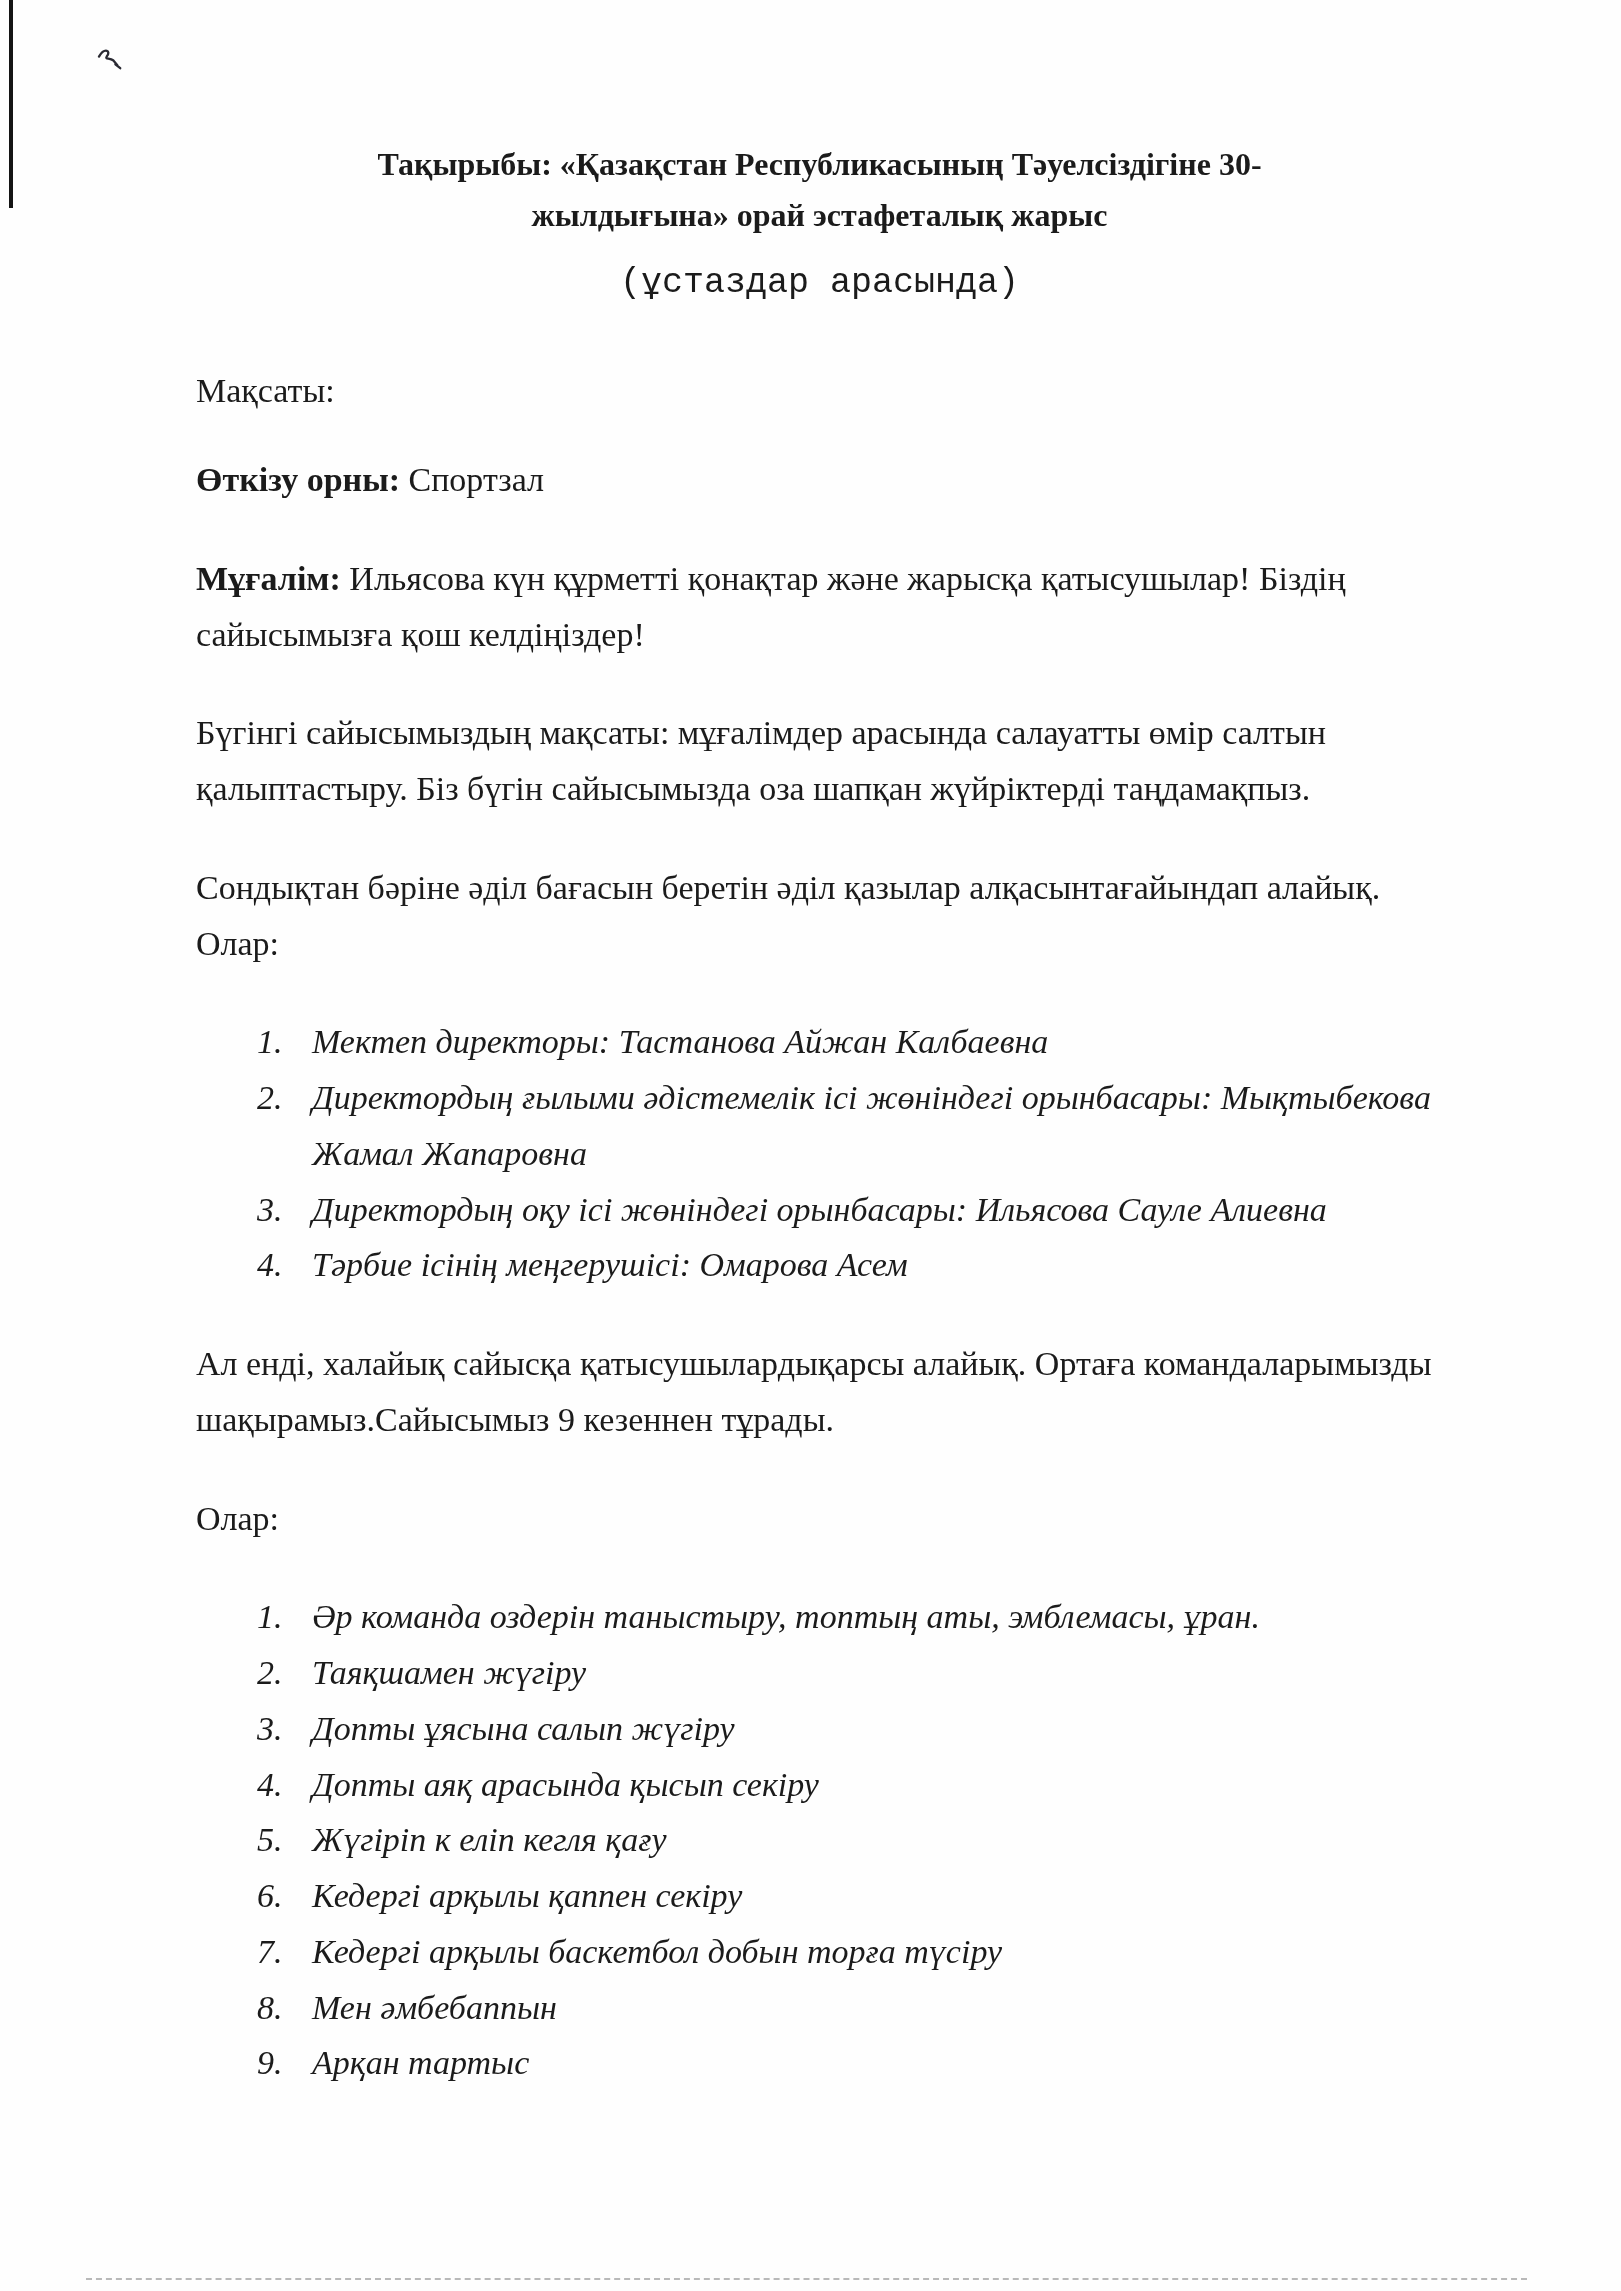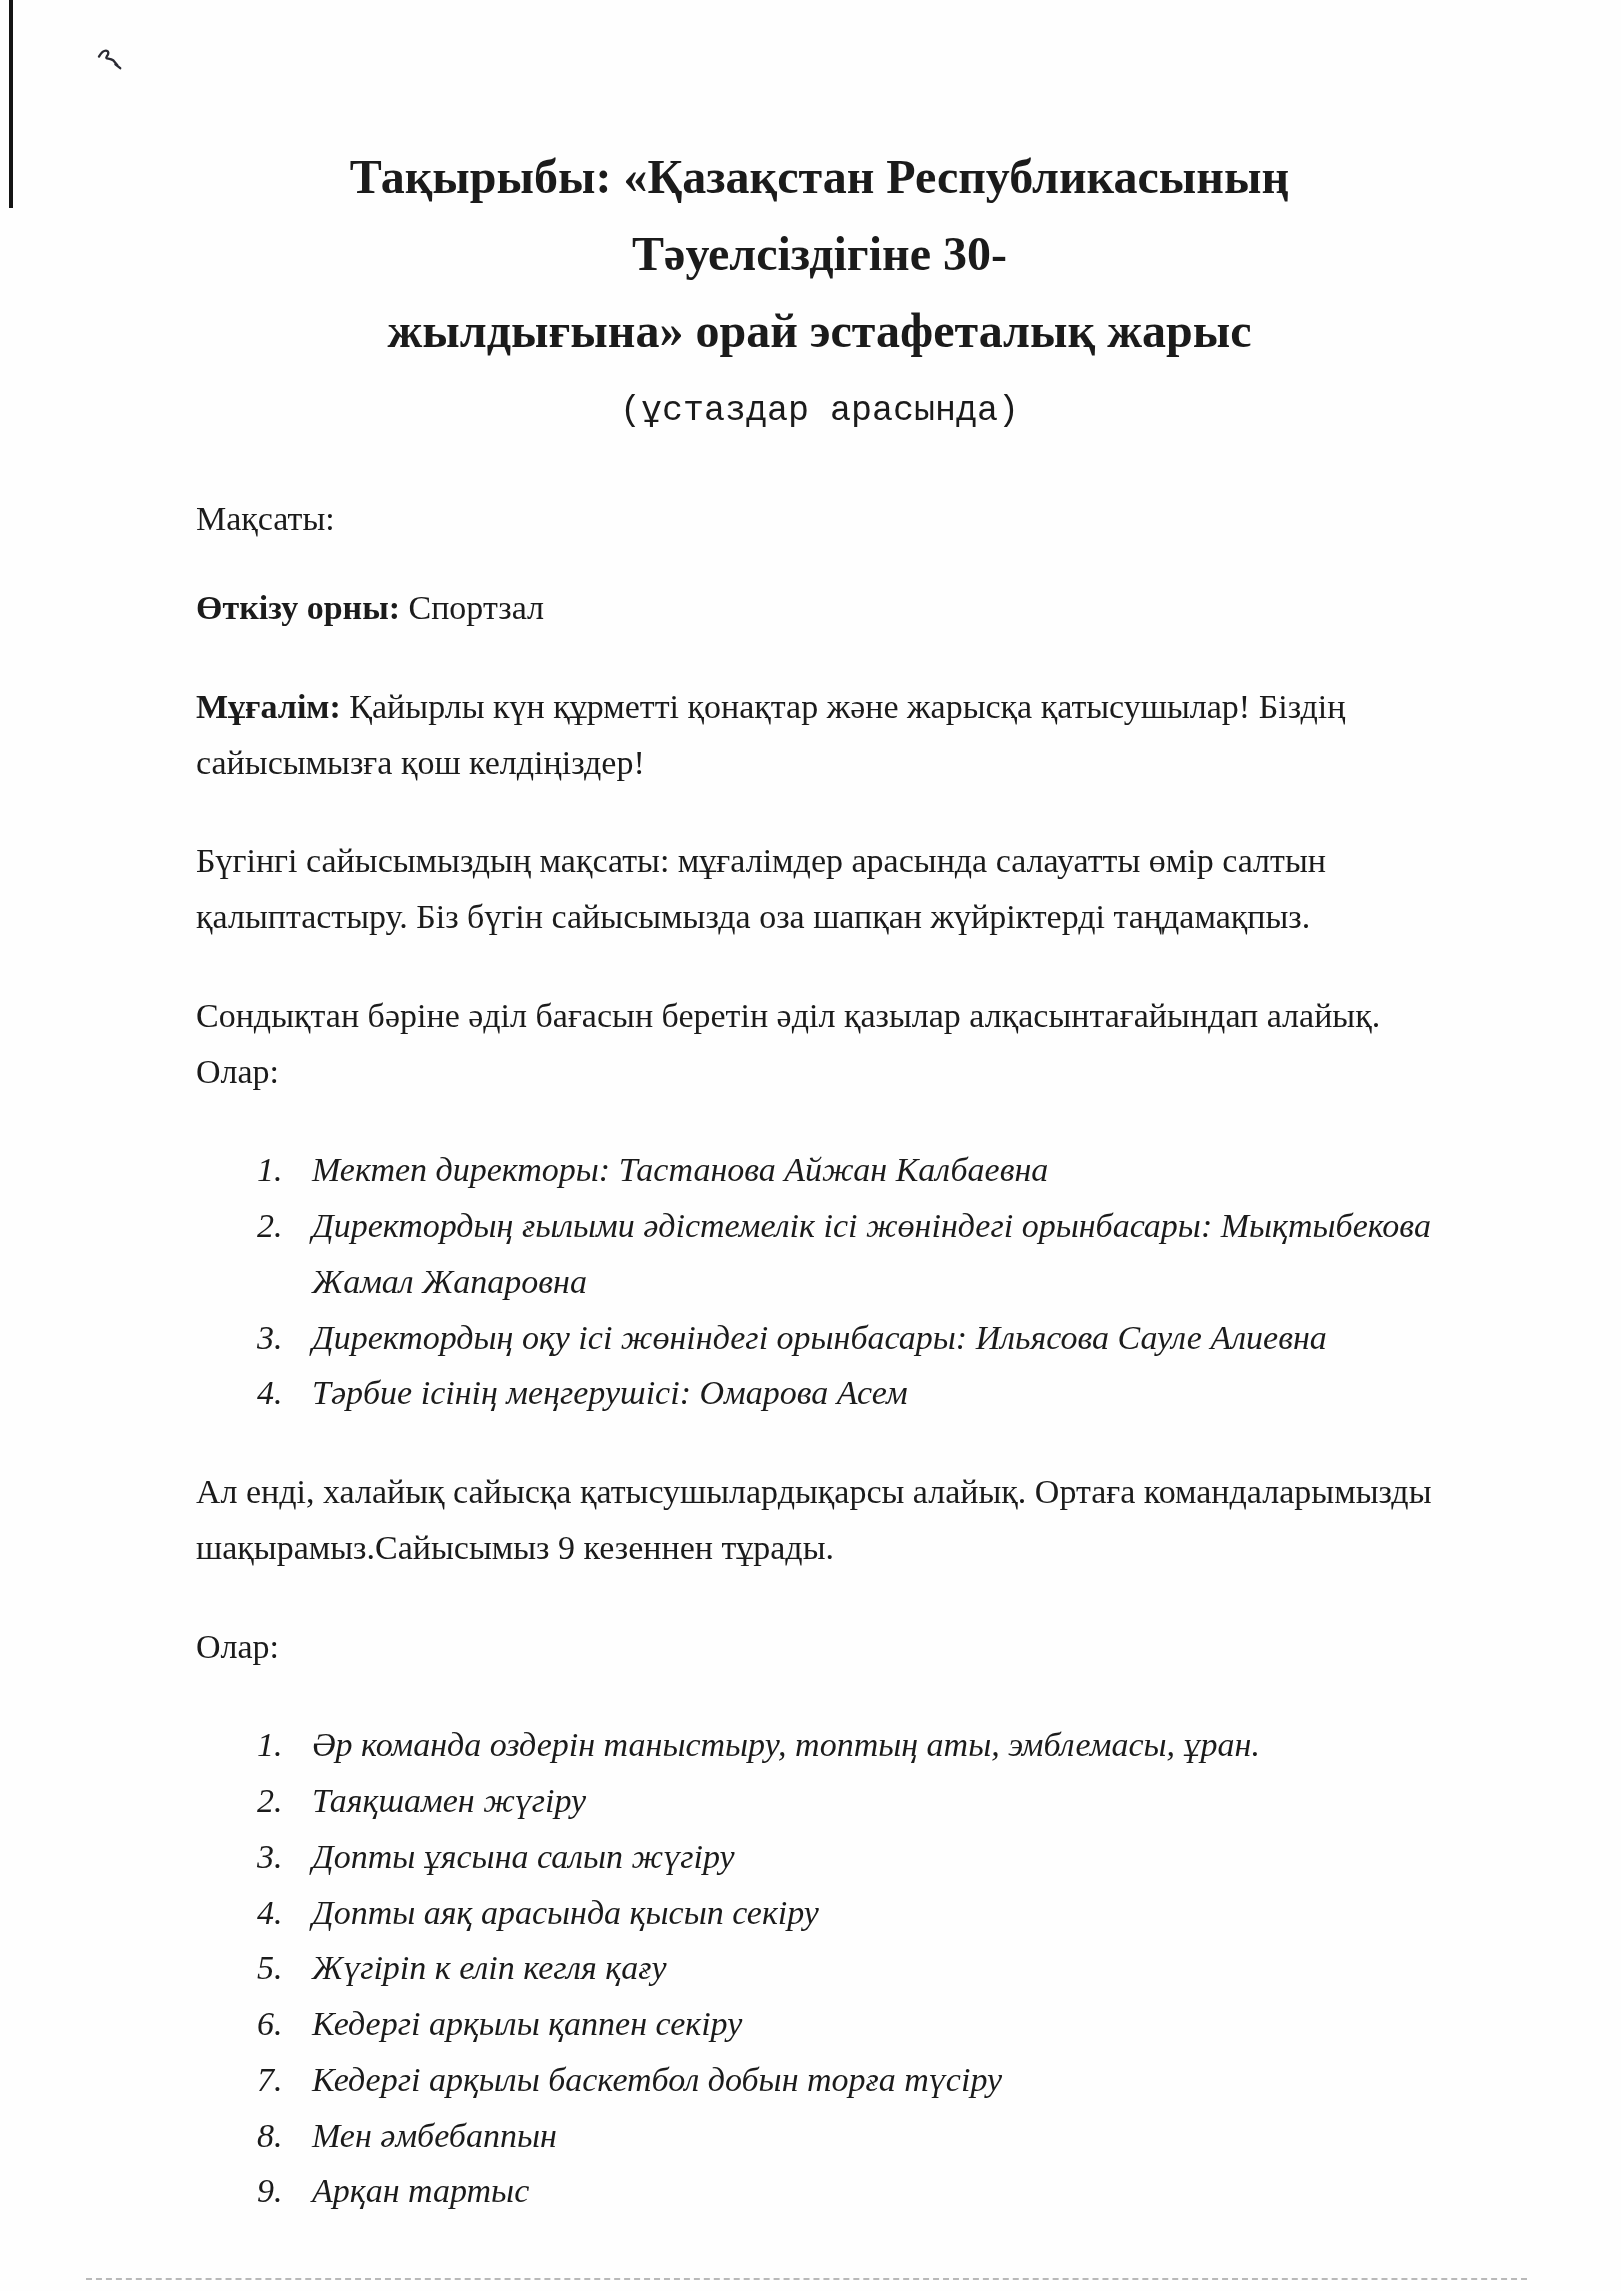--- a/index.html
+++ b/index.html
@@ -44,21 +44,21 @@
     position: absolute;
     left: 196px;
     top: 139px;
     width: 1247px;
     font-size: 34px;
     line-height: 1.64;
   }
   .doc-title {
     text-align: center;
     font-weight: bold;
-    font-size: 48px;
+    font-size: 32px;
     line-height: 1.6;
     margin: 0 0 13.7px 0;
   }
   .subtitle {
     text-align: center;
     font-size: 35px;
     margin: 0 0 51px 0;
     font-weight: normal;
     font-family: Liberation Mono, monospace;
   }
@@ -132,21 +132,21 @@
     <div class="heading">Мақсаты:</div>
 
 
     <p class="para">
       <span class="label-bold">Өткізу орны:</span>
       <span>Спортзал</span>
     </p>
 
     <p class="para">
       <span class="label-bold">Мұғалім:</span>
-      <span>Қайырлы күн құрметті қонақтар және жарысқа қатысушылар! Біздің сайысымызға қош келдіңіздер!</span>
+      <span>Ильясова күн құрметті қонақтар және жарысқа қатысушылар! Біздің сайысымызға қош келдіңіздер!</span>
     </p>
 
     <p class="para">
       <span>Бүгінгі сайысымыздың мақсаты:</span>
       <span class="italic">мұғалімдер арасында салауатты өмір салтын қалыптастыру. Біз бүгін сайысымызда оза шапқан жүйріктерді таңдамақпыз.</span>
     </p>
 
     <p class="para italic">Сондықтан бәріне әділ бағасын беретін әділ қазылар алқасынтағайындап алайық. Олар:</p>
 
     <div class="num-list">

